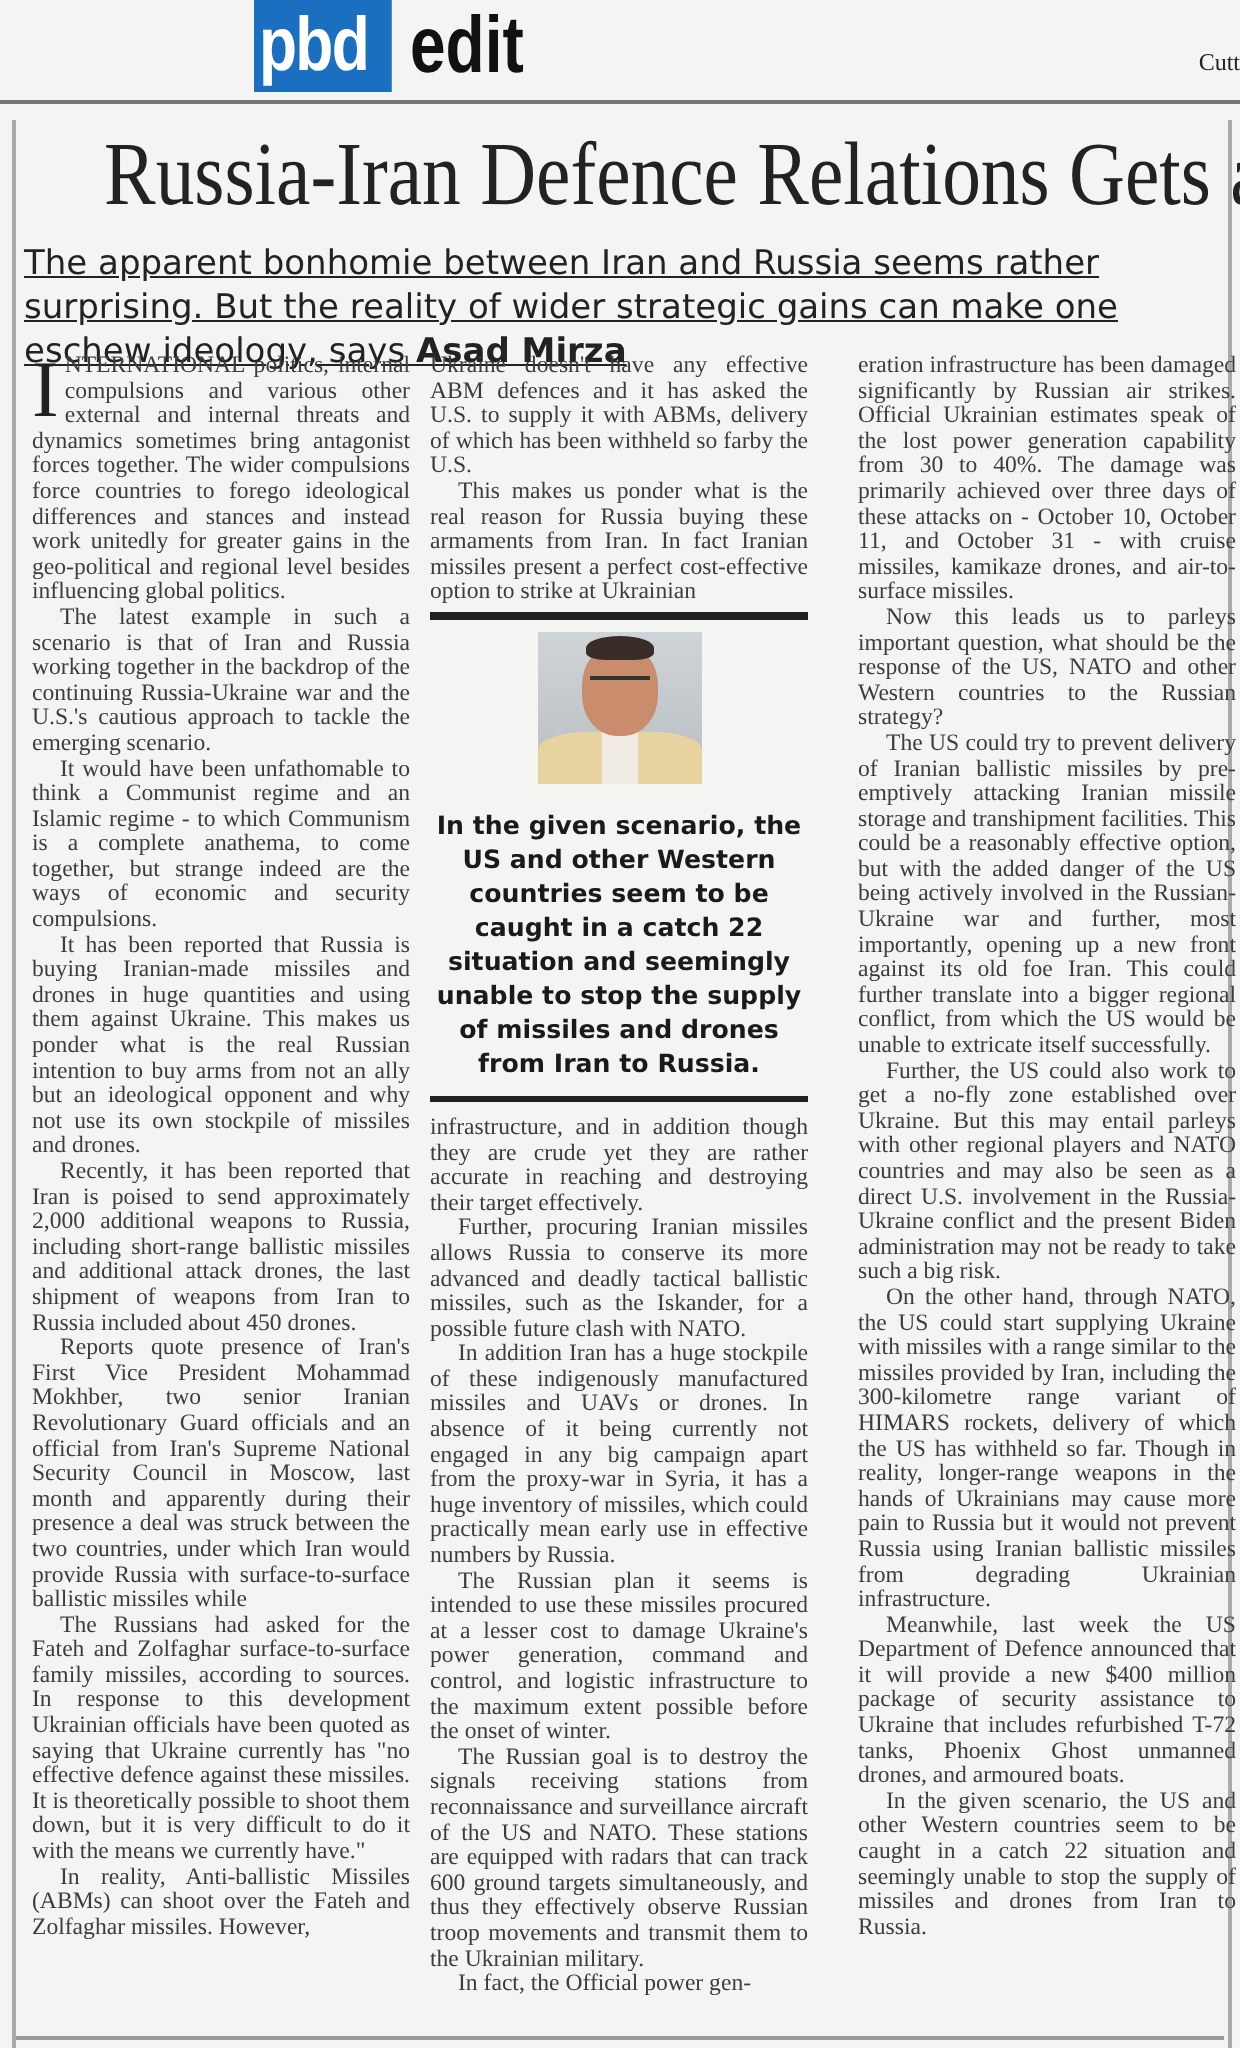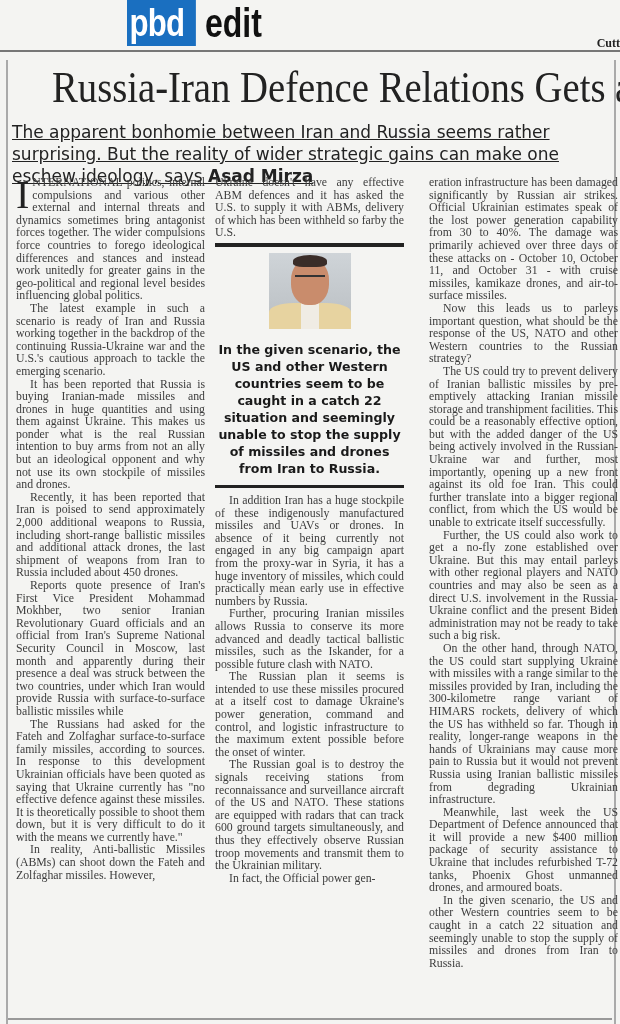--- a/index.html
+++ b/index.html
@@ -5,21 +5,21 @@
     html, body { margin: 0; padding: 0; background: #f4f4f2; }
     body { width: 620px; height: 1024px; overflow: hidden; position: relative;
       font-family: "Liberation Serif", "DejaVu Serif", serif; color: #3a3a3a; }
     .masthead { position: absolute; left: 0; top: 0; width: 620px; height: 50px; }
     .logo { position: absolute; left: 127px; top: 0; height: 46px; display: flex; align-items: flex-end; }
     .logo-pbd { background: #1a6fc0; color: #fff; font-family: "Liberation Sans", "DejaVu Sans", sans-serif;
       font-weight: bold; font-size: 38px; line-height: 46px; height: 46px; padding: 0 3px; letter-spacing: -1px;
       transform: scaleX(0.82); transform-origin: left center; width: 78px; display: inline-block; }
     .logo-edit { color: #111; font-family: "Liberation Sans", "DejaVu Sans", sans-serif; font-weight: bold;
       font-size: 40px; line-height: 46px; margin-left: -6px; transform: scaleX(0.8); transform-origin: left center; display: inline-block; }
-    .cut-label { position: absolute; right: 0; top: 36px; font-size: 12px; color: #222; font-weight: bold; }
+    .cut-label { position: absolute; right: 0; top: 24px; font-size: 12px; color: #222; }
     .rule-top { position: absolute; left: 0; top: 50px; width: 620px; height: 2px; background: #777; }
     .frame { position: absolute; left: 6px; top: 60px; width: 606px; height: 964px;
       border-left: 2px solid #aaa; border-right: 2px solid #aaa; }
     .headline { position: absolute; left: 10px; top: 60px; width: 600px; text-align: center;
       font-family: "Liberation Serif", "DejaVu Serif", serif; font-size: 45px; line-height: 54px; color: #222;
       transform: scaleX(0.86); transform-origin: center; white-space: nowrap; }
     .deck { position: absolute; left: 12px; top: 121px; width: 596px; 
       font-family: "DejaVu Sans", "Liberation Sans", sans-serif; font-size: 17px; line-height: 22px; color: #222; text-decoration: underline; }
     .deck .author { font-weight: bold; }
     .col { position: absolute; top: 176px; width: 189px; font-size: 11.8px; line-height: 12.6px;
@@ -61,45 +61,48 @@
 
 <h1 class="headline" style="margin:0;font-weight:normal;">Russia-Iran Defence Relations Gets a Boost</h1>
 
 <div class="deck">
   <span>The apparent bonhomie between Iran and Russia seems rather surprising. But the reality of wider strategic gains can make one eschew ideology, says</span>
   <span class="author">Asad Mirza</span>
 </div>
 
 <div class="col col1">
   <p class="first"><span class="dropcap">I</span><span>NTERNATIONAL politics, internal compulsions and various other external and internal threats and dynamics sometimes bring antagonist forces together. The wider compulsions force countries to forego ideological differences and stances and instead work unitedly for greater gains in the geo-political and regional level besides influencing global politics.</span></p>
-  <p>The latest example in such a scenario is ready of Iran and Russia working together in the backdrop of the continuing Russia-Ukraine war and the U.S.'s cautious approach to tackle the emerging scenario.</p>
+  <p>The latest example in such a scenario is that of Iran and Russia working together in the backdrop of the continuing Russia-Ukraine war and the U.S.'s cautious approach to tackle the emerging scenario.</p>
+  <p>It would have been unfathomable to think a Communist regime and an Islamic regime - to which Communism is a complete anathema, to come together, but strange indeed are the ways of economic and security compulsions.</p>
   <p>It has been reported that Russia is buying Iranian-made missiles and drones in huge quantities and using them against Ukraine. This makes us ponder what is the real Russian intention to buy arms from not an ally but an ideological opponent and why not use its own stockpile of missiles and drones.</p>
   <p>Recently, it has been reported that Iran is poised to send approximately 2,000 additional weapons to Russia, including short-range ballistic missiles and additional attack drones, the last shipment of weapons from Iran to Russia included about 450 drones.</p>
   <p>Reports quote presence of Iran's First Vice President Mohammad Mokhber, two senior Iranian Revolutionary Guard officials and an official from Iran's Supreme National Security Council in Moscow, last month and apparently during their presence a deal was struck between the two countries, under which Iran would provide Russia with surface-to-surface ballistic missiles while</p>
   <p>The Russians had asked for the Fateh and Zolfaghar surface-to-surface family missiles, according to sources. In response to this development Ukrainian officials have been quoted as saying that Ukraine currently has "no effective defence against these missiles. It is theoretically possible to shoot them down, but it is very difficult to do it with the means we currently have."</p>
-  <p>In reality, Anti-ballistic Missiles (ABMs) can shoot down the Fateh and Zolfaghar missiles. However,</p>
+  <p>In reality, Anti-ballistic Missiles (ABMs) can shoot over the Fateh and Zolfaghar missiles. However,</p>
 </div>
 
 <div class="col col2">
   <p style="text-indent:0">Ukraine doesn't have any effective ABM defences and it has asked the U.S. to supply it with ABMs, delivery of which has been withheld so farby the U.S.</p>
+  <p>This makes us ponder what is the real reason for Russia buying these armaments from Iran. In fact Iranian missiles present a perfect cost-effective option to strike at Ukrainian</p>
   <div class="pullquote-box">
     <div class="pq-rule"></div>
     <div class="photo">
       <div class="jacket"></div>
       <div class="collar"></div>
       <div class="face"></div>
       <div class="hair"></div>
       <div class="glasses"></div>
     </div>
     <div class="pullquote">In the given scenario, the US and other Western countries seem to be caught in a catch 22 situation and seemingly unable to stop the supply of missiles and drones from Iran to Russia.</div>
     <div class="pq-rule-bottom"></div>
   </div>
+  <p style="text-indent:0">infrastructure, and in addition though they are crude yet they are rather accurate in reaching and destroying their target effectively.</p>
+  <p>Further, procuring Iranian missiles allows Russia to conserve its more advanced and deadly tactical ballistic missiles, such as the Iskander, for a possible future clash with NATO.</p>
   <p>In addition Iran has a huge stockpile of these indigenously manufactured missiles and UAVs or drones. In absence of it being currently not engaged in any big campaign apart from the proxy-war in Syria, it has a huge inventory of missiles, which could practically mean early use in effective numbers by Russia.</p>
-  <p>Further, procuring Iranian missiles allows Russia to conserve its more advanced and deadly tactical ballistic missiles, such as the Iskander, for a possible future clash with NATO.</p>
-  <p>The Russian plan it seems is intended to use these missiles procured at a itself cost to damage Ukraine's power generation, command and control, and logistic infrastructure to the maximum extent possible before the onset of winter.</p>
+  <p>The Russian plan it seems is intended to use these missiles procured at a lesser cost to damage Ukraine's power generation, command and control, and logistic infrastructure to the maximum extent possible before the onset of winter.</p>
   <p>The Russian goal is to destroy the signals receiving stations from reconnaissance and surveillance aircraft of the US and NATO. These stations are equipped with radars that can track 600 ground targets simultaneously, and thus they effectively observe Russian troop movements and transmit them to the Ukrainian military.</p>
   <p>In fact, the Official power gen-</p>
 </div>
 
 <div class="col col3">
   <p style="text-indent:0">eration infrastructure has been damaged significantly by Russian air strikes. Official Ukrainian estimates speak of the lost power generation capability from 30 to 40%. The damage was primarily achieved over three days of these attacks on - October 10, October 11, and October 31 - with cruise missiles, kamikaze drones, and air-to-surface missiles.</p>
   <p>Now this leads us to parleys important question, what should be the response of the US, NATO and other Western countries to the Russian strategy?</p>
   <p>The US could try to prevent delivery of Iranian ballistic missiles by pre-emptively attacking Iranian missile storage and transhipment facilities. This could be a reasonably effective option, but with the added danger of the US being actively involved in the Russian-Ukraine war and further, most importantly, opening up a new front against its old foe Iran. This could further translate into a bigger regional conflict, from which the US would be unable to extricate itself successfully.</p>
   <p>Further, the US could also work to get a no-fly zone established over Ukraine. But this may entail parleys with other regional players and NATO countries and may also be seen as a direct U.S. involvement in the Russia-Ukraine conflict and the present Biden administration may not be ready to take such a big risk.</p>
   <p>On the other hand, through NATO, the US could start supplying Ukraine with missiles with a range similar to the missiles provided by Iran, including the 300-kilometre range variant of HIMARS rockets, delivery of which the US has withheld so far. Though in reality, longer-range weapons in the hands of Ukrainians may cause more pain to Russia but it would not prevent Russia using Iranian ballistic missiles from degrading Ukrainian infrastructure.</p>

